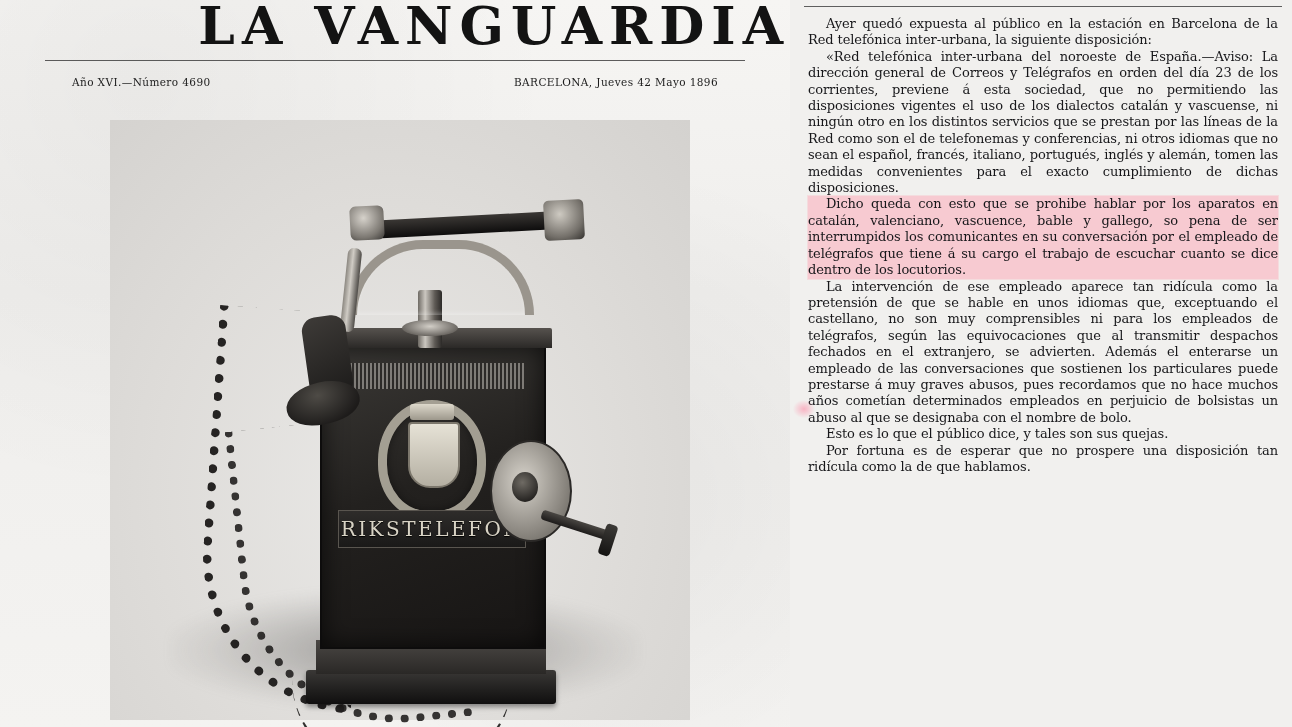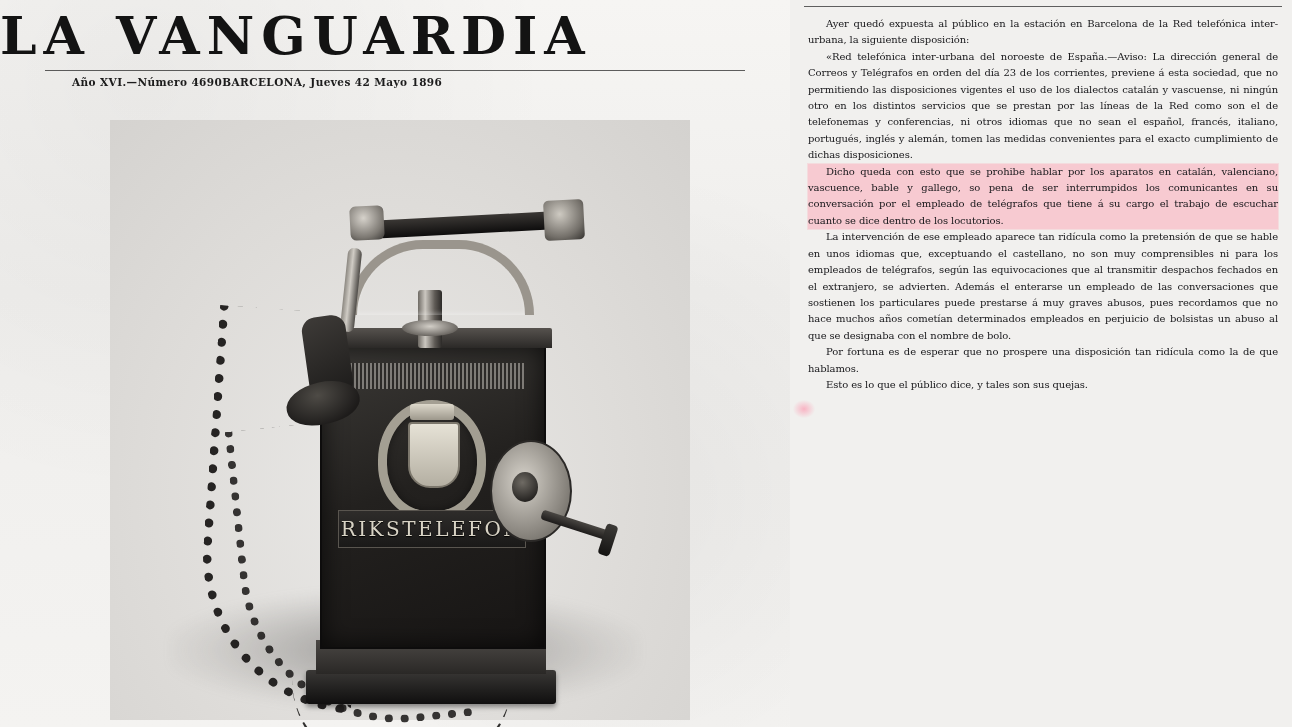--- a/index.html
+++ b/index.html
@@ -32,24 +32,24 @@
   .paper-grain {
     position: absolute;
     inset: 0;
     background:
       radial-gradient(circle at 18% 12%, rgba(0,0,0,0.045) 0%, rgba(0,0,0,0) 45%),
       radial-gradient(circle at 78% 68%, rgba(0,0,0,0.05) 0%, rgba(0,0,0,0) 42%),
       linear-gradient(180deg, #f6f5f3 0%, #efeeec 40%, #f4f3f1 100%);
   }
   .masthead {
     position: absolute;
-    top: 10px;
+    top: 0;
     left: 0;
     width: 790px;
-    text-align: left;
+    text-align: right;
   }
   .masthead-title {
     font-family: "DejaVu Serif", serif;
     font-weight: bold;
     font-size: 52px;
     letter-spacing: 7px;
     color: #131313;
     line-height: 1;
     white-space: nowrap;
   }
@@ -59,28 +59,28 @@
     background: #2a2a2a;
     margin: 8px auto 0 auto;
     opacity: 0.75;
   }
   .masthead-meta {
     position: absolute;
     top: 76px;
     left: 0;
     width: 790px;
     display: flex;
+    justify-content: space-between;
     padding: 0 72px;
     box-sizing: border-box;
     font-family: "DejaVu Serif", serif;
     font-size: 10.5px;
     letter-spacing: 0.4px;
     color: #1c1c1c;
     white-space: nowrap;
-    font-weight: bold;
   }
   .masthead-meta .meta-center {
     letter-spacing: 0.2px;
   }
 
   
   .photo {
     position: absolute;
     top: 120px;
     left: 110px;
@@ -392,21 +392,21 @@
     position: absolute;
     left: 14px;
     right: 10px;
     top: 6px;
     height: 1px;
     background: #3a3a3a;
     opacity: 0.8;
   }
   .article {
     font-family: "DejaVu Serif", serif;
-    font-size: 10px;
+    font-size: 13px;
     line-height: 16.4px;
     color: #17171a;
     text-align: justify;
     letter-spacing: -0.1px;
     padding-top: 6px;
   }
   .article p {
     margin: 0;
     text-indent: 18px;
   }
@@ -489,18 +489,18 @@
 
   <div class="right-panel">
     <div class="column-rule-top"></div>
     <div class="smudge"></div>
 
     <div class="article">
       <p>Ayer quedó expuesta al público en la estación en Barcelona de la Red telefónica inter-urbana, la siguiente disposición:</p>
       <p class="quote">«Red telefónica inter-urbana del noroeste de España.—Aviso: La dirección general de Correos y Telégrafos en orden del día 23 de los corrientes, previene á esta sociedad, que no permitiendo las disposiciones vigentes el uso de los dialectos catalán y vascuense, ni ningún otro en los distintos servicios que se prestan por las líneas de la Red como son el de telefonemas y conferencias, ni otros idiomas que no sean el español, francés, italiano, portugués, inglés y alemán, tomen las medidas convenientes para el exacto cumplimiento de dichas disposiciones.</p>
       <p class="hl-pink">Dicho queda con esto que se prohibe hablar por los aparatos en catalán, valenciano, vascuence, bable y gallego, so pena de ser interrumpidos los comunicantes en su conversación por el empleado de telégrafos que tiene á su cargo el trabajo de escuchar cuanto se dice dentro de los locutorios.</p>
       <p>La intervención de ese empleado aparece tan ridícula como la pretensión de que se hable en unos idiomas que, exceptuando el castellano, no son muy comprensibles ni para los empleados de telégrafos, según las equivocaciones que al transmitir despachos fechados en el extranjero, se advierten. Además el enterarse un empleado de las conversaciones que sostienen los particulares puede prestarse á muy graves abusos, pues recordamos que no hace muchos años cometían determinados empleados en perjuicio de bolsistas un abuso al que se designaba con el nombre de bolo.</p>
+      <p>Esto es lo que el público dice, y tales son sus quejas.</p>
       <p>Por fortuna es de esperar que no prospere una disposición tan ridícula como la de que hablamos.</p>
-      <p>Esto es lo que el público dice, y tales son sus quejas.</p>
     </div>
   </div>
 
 </div>
 
 </body></html>

